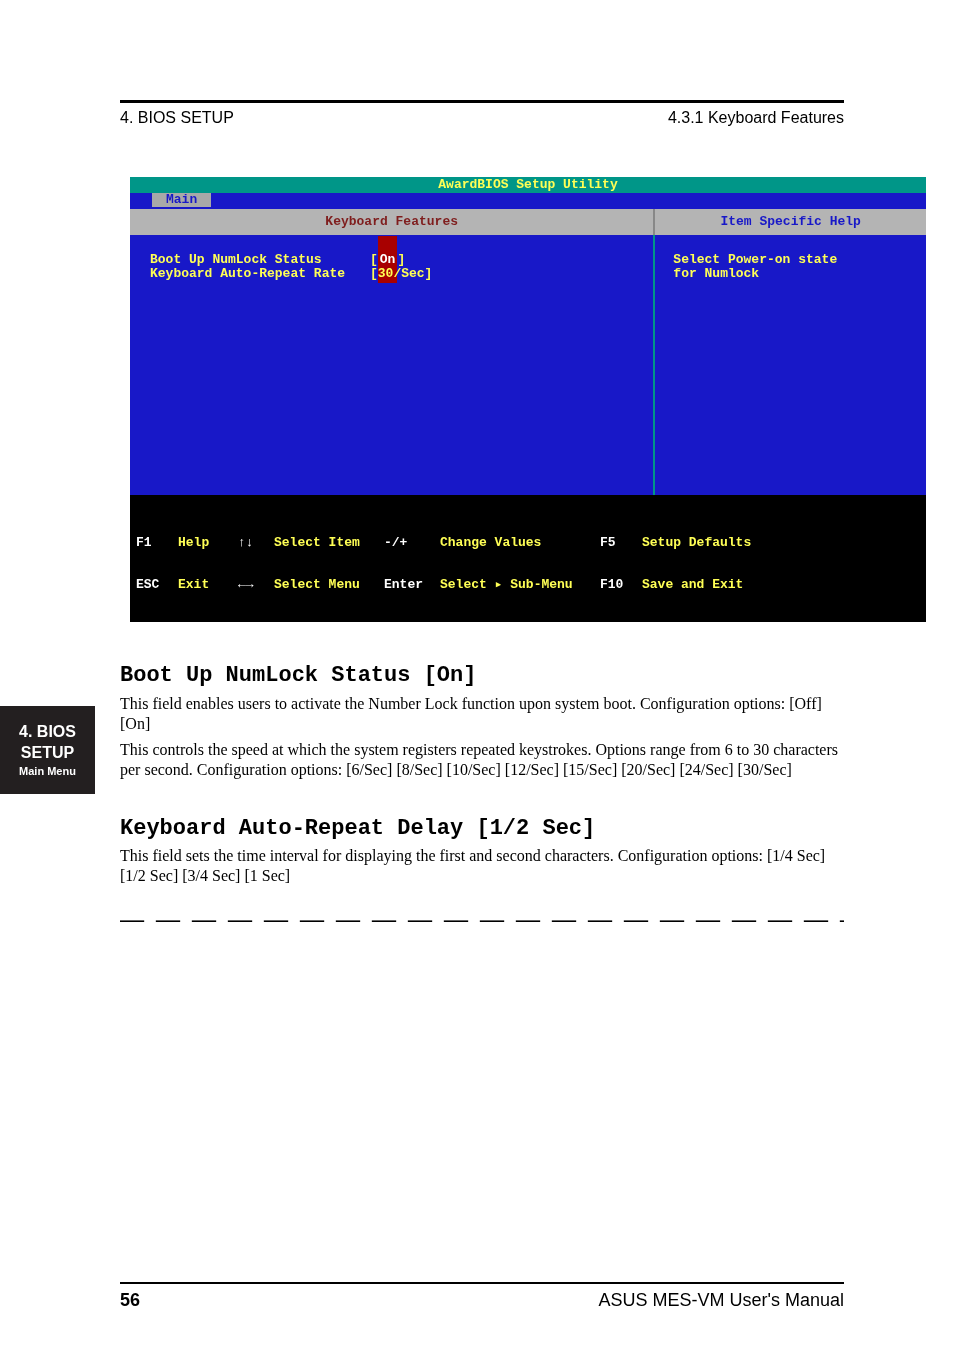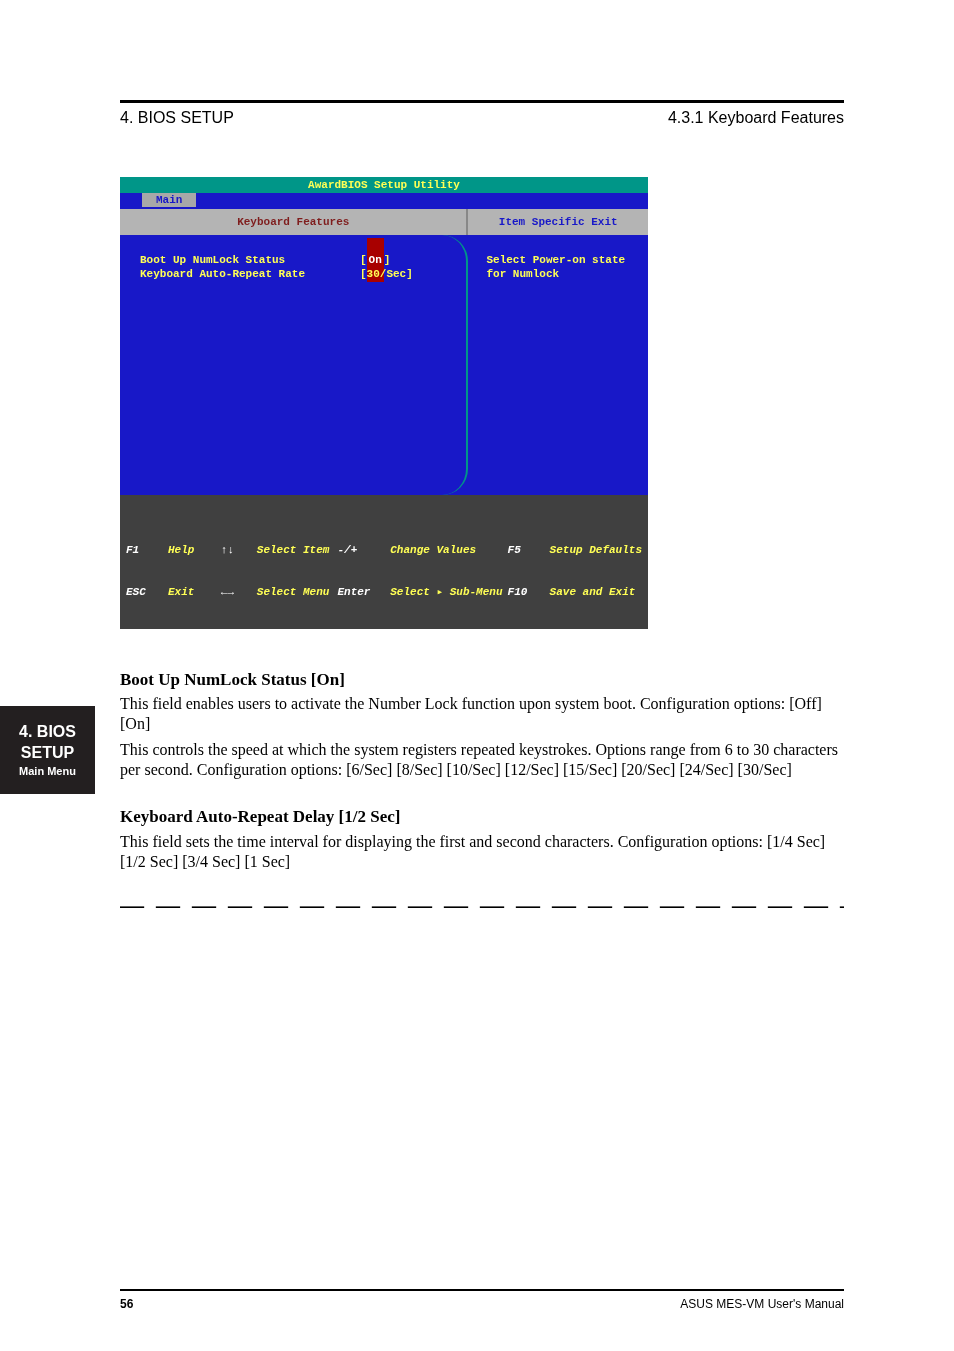--- a/index.html
+++ b/index.html
@@ -23,23 +23,24 @@
     display: flex;
     justify-content: space-between;
     font-size: 16px;
     margin-bottom: 50px;
   }
   .header-left { font-family: Arial, sans-serif; }
   .header-right { font-family: Arial, sans-serif; }
 
   
   .bios {
-    width: 528px;
+    width: 796px;
+    margin-left: 10px;
     font-family: "Courier New", monospace;
-    font-size: 11px;
+    font-size: 13px;
     line-height: 14px;
     font-weight: bold;
   }
   .bios-title {
     background: #009688;
     color: #ffff55;
     text-align: center;
     padding: 1px 0;
   }
   .bios-tabs {
@@ -74,45 +75,43 @@
   .bios-body {
     display: flex;
     background: #1818c8;
     height: 260px;
   }
   .bios-left {
     width: 66%;
     padding: 18px 10px 10px 20px;
     color: #ffff55;
     border-right: 2px solid #009688;
-    border-radius: 26px;
   }
   .bios-right {
     width: 34%;
     padding: 18px 10px 10px 18px;
     color: #ffff55;
   }
   .bios-row { display: flex; }
   .bios-row .lbl { width: 220px; }
   .bios-row .val { }
   .val-hl { background: #a80000; color: #fff; padding: 16px 2px; }
   .bios-footer {
-    background: #404040;
+    background: #000000;
     color: #fff;
-    padding: 20px 6px 2px 6px;
-    display: flex;
-    font-style: italic;
+    padding: 13px 6px 2px 6px;
+    display: flex;
   }
   .fcol { white-space: pre; }
   .fkey { color: #ffffff; }
   .flabel-yellow { color: #ffff55; text-align: center; }
 
   
   .body-text { margin-top: 40px; font-size: 16px; line-height: 1.25; }
-  .sect-heading { font-family: Liberation Serif, serif; font-weight: bold; font-size: 17px; margin-top: 26px; margin-bottom: 4px; }
+  .sect-heading { font-family: Liberation Mono, monospace; font-weight: bold; font-size: 22px; margin-top: 35px; margin-bottom: 4px; }
   .para { margin-bottom: 6px; }
 
   .sidebar-tab {
     position: absolute;
     left: 0;
     top: 706px;
     width: 95px;
     height: 88px;
     background: #231f20;
     color: #fff;
@@ -142,21 +141,21 @@
     left: 120px;
     right: 110px;
   }
   .footer-bar {
     border-top: 2px solid #000;
     margin-bottom: 6px;
   }
   .footer-row {
     display: flex;
     justify-content: space-between;
-    font-size: 12px;
+    font-size: 18px;
     font-family: Arial, sans-serif;
   }
   .footer-page { font-weight: bold; }
 </style>
 </head>
 <body>
 
 <div class="page">
   <div class="topbar"></div>
   <div class="header-row">
@@ -164,21 +163,21 @@
     <div class="header-right">4.3.1 Keyboard Features</div>
   </div>
 
   <div class="bios">
     <div class="bios-title">AwardBIOS Setup Utility</div>
     <div class="bios-tabs">
       <div class="tab">Main</div>
     </div>
     <div class="bios-headrow">
       <div class="bios-left-head">Keyboard Features</div>
-      <div class="bios-right-head">Item Specific Exit</div>
+      <div class="bios-right-head">Item Specific Help</div>
     </div>
     <div class="bios-body">
       <div class="bios-left">
         <div class="bios-row">
           <span class="lbl">Boot Up NumLock Status</span>
           <span class="val">[<span class="val-hl">On</span>]</span>
         </div>
         <div class="bios-row">
           <span class="lbl">Keyboard Auto-Repeat Rate</span>
           <span class="val">[30/Sec]</span>

